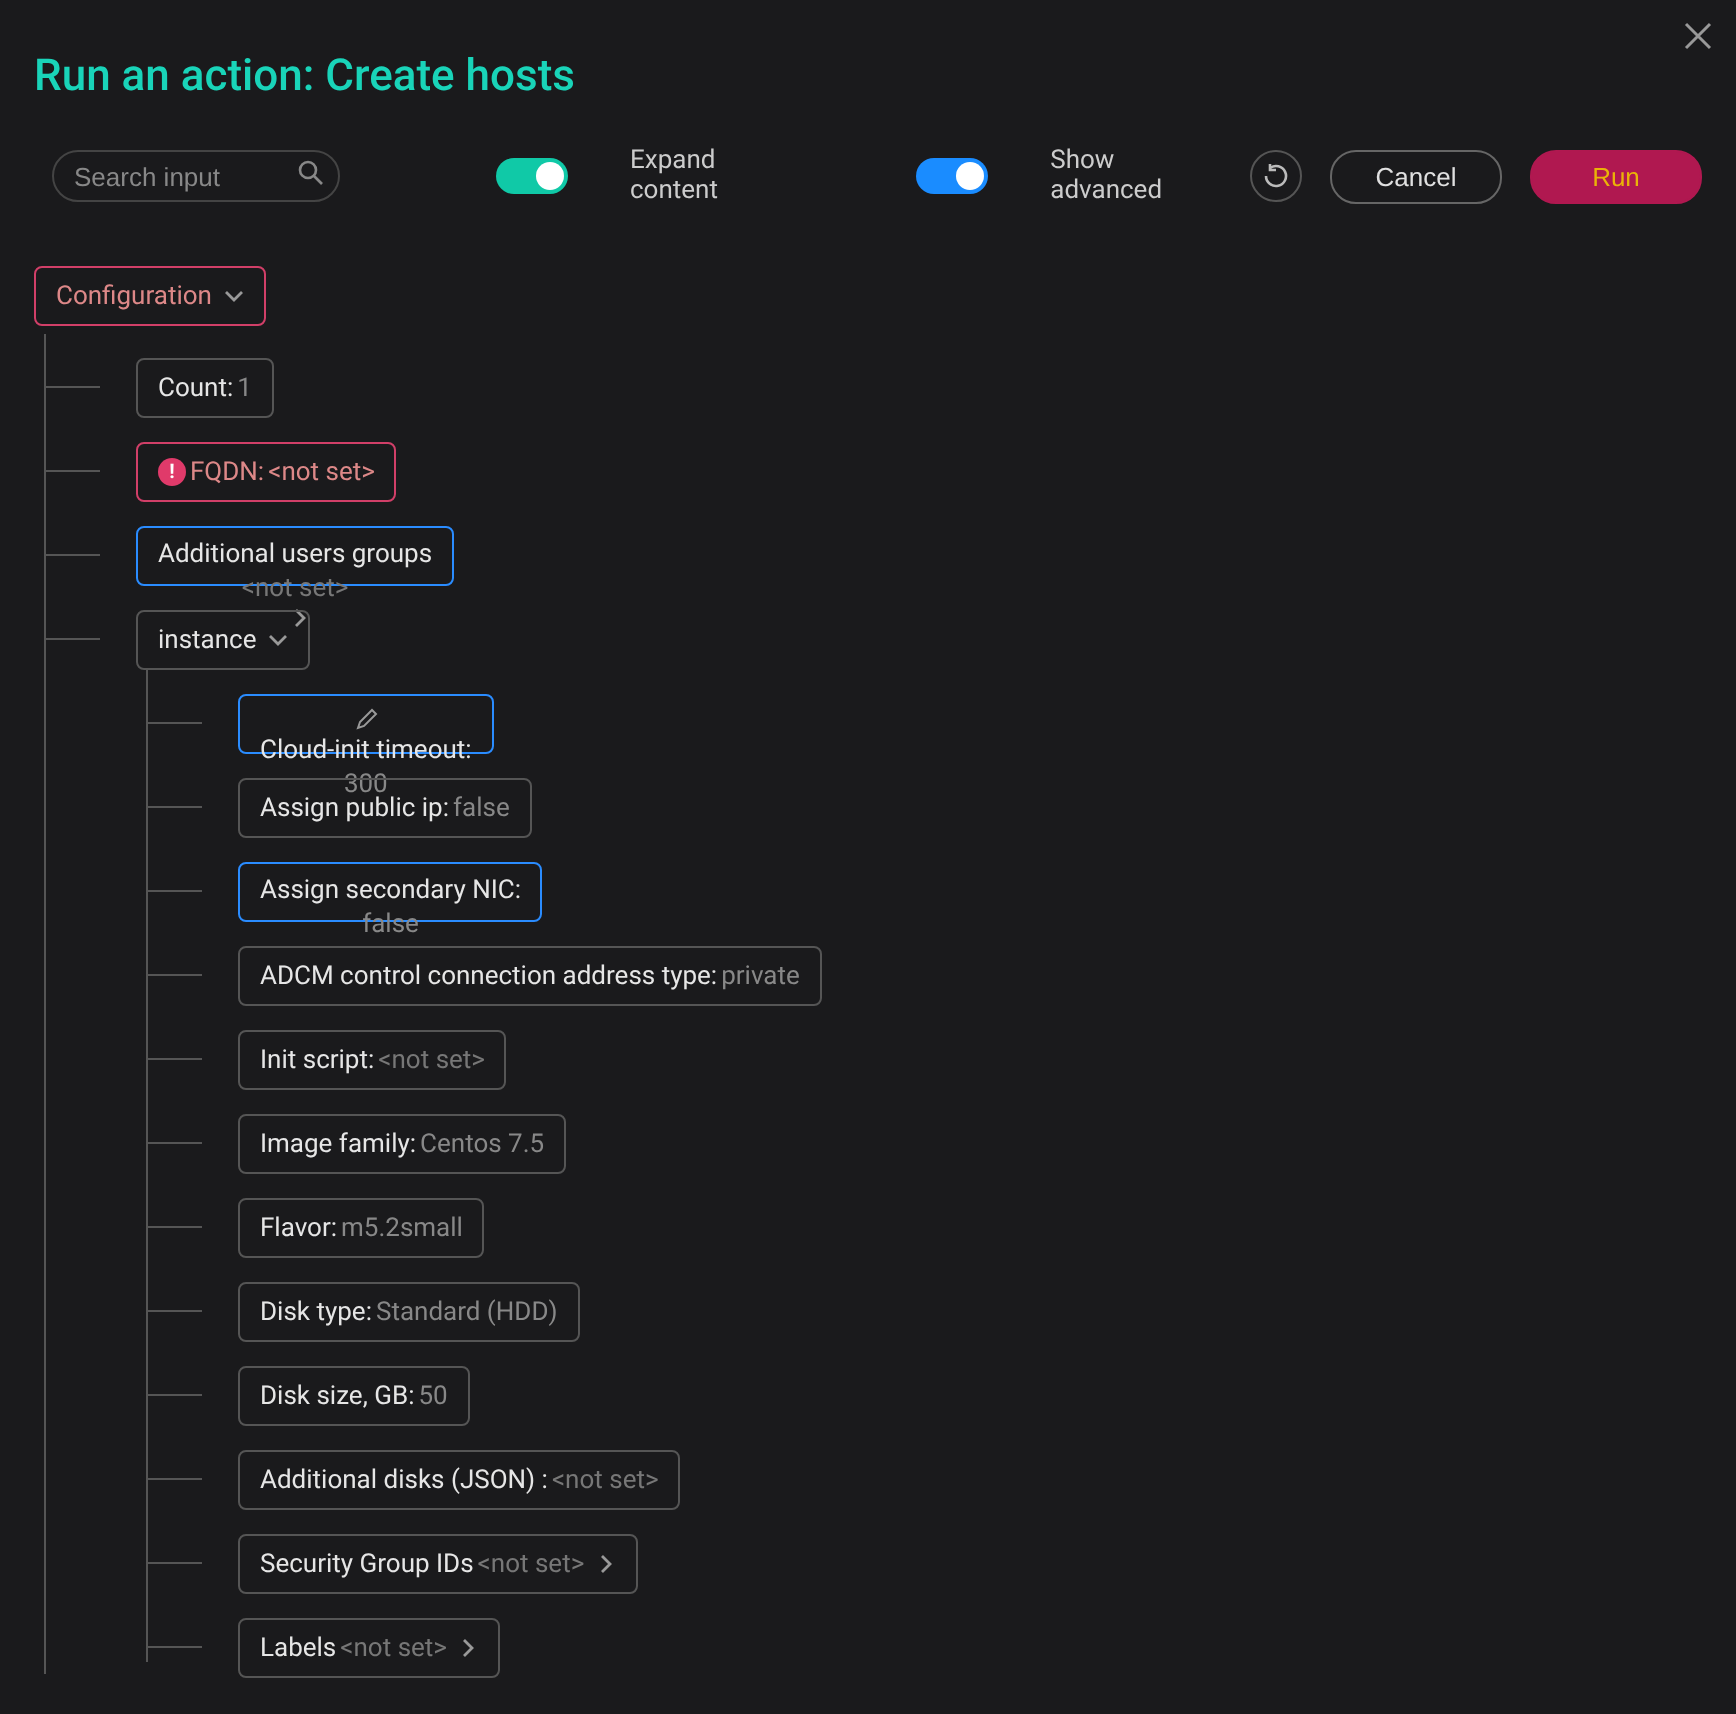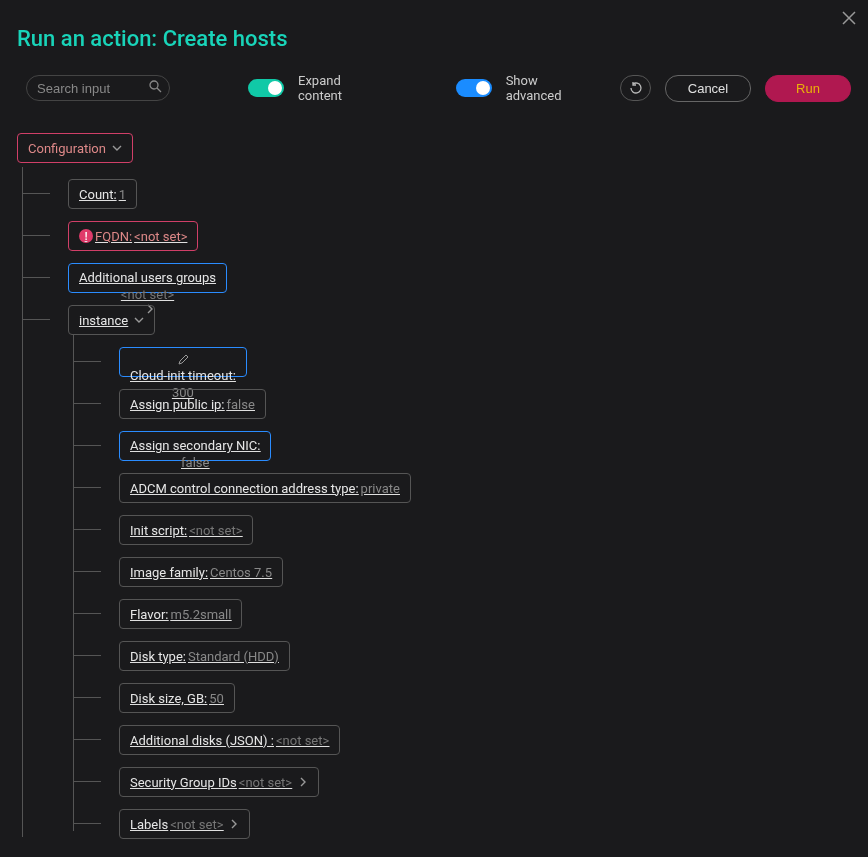--- a/index.html
+++ b/index.html
@@ -69,21 +69,21 @@
     position: absolute;
     width: 14px;
     height: 14px;
     border-radius: 50%;
     background: #fff;
     top: 2px;
     right: 2px;
   }
   .toggle-green { background: #10c9a7; }
   .toggle-blue { background: #1a8cff; }
-  .toggle-label { color: #ccc; font-size: 13px; }
+  .toggle-label { color: #ccc; font-size: 13px; margin-left: 17px; }
   .gap-a { flex: 0 0 44px; }
   .flex-grow { flex: 1; }
   .icon-btn {
     width: 32px;
     height: 26px;
     border: 1px solid #555;
     border-radius: 13px;
     background: transparent;
     color: #bbb;
     cursor: pointer;
@@ -148,21 +148,20 @@
     position: absolute;
     left: 0;
     top: 0;
     bottom: 14px;
     width: 1px;
     background: #555;
   }
   .row {
     position: relative;
     padding: 6px 16px;
-    text-decoration: underline;
   }
   .row::before {
     content: "";
     position: absolute;
     left: -30px;
     top: 20px;
     width: 28px;
     height: 1px;
     background: #555;
   }

